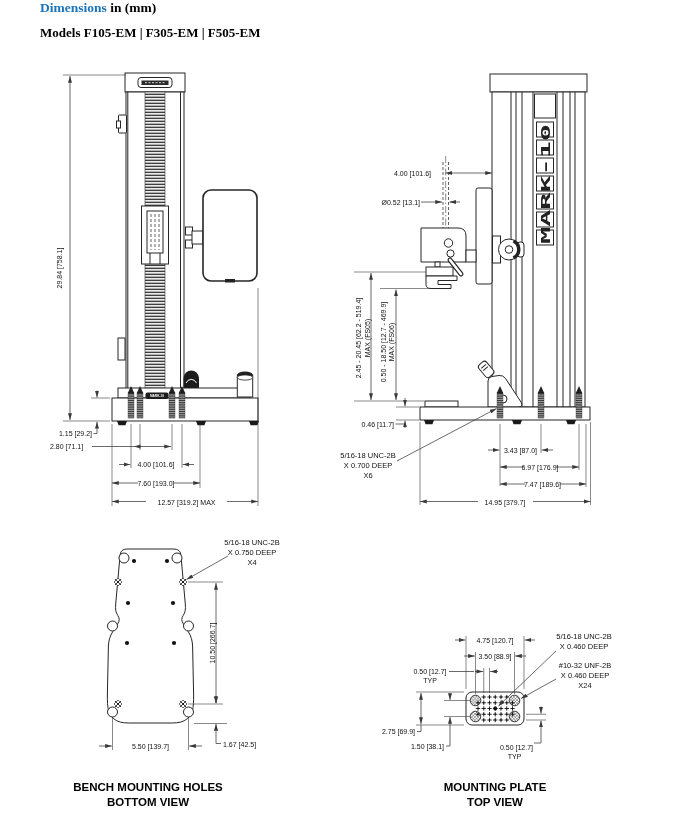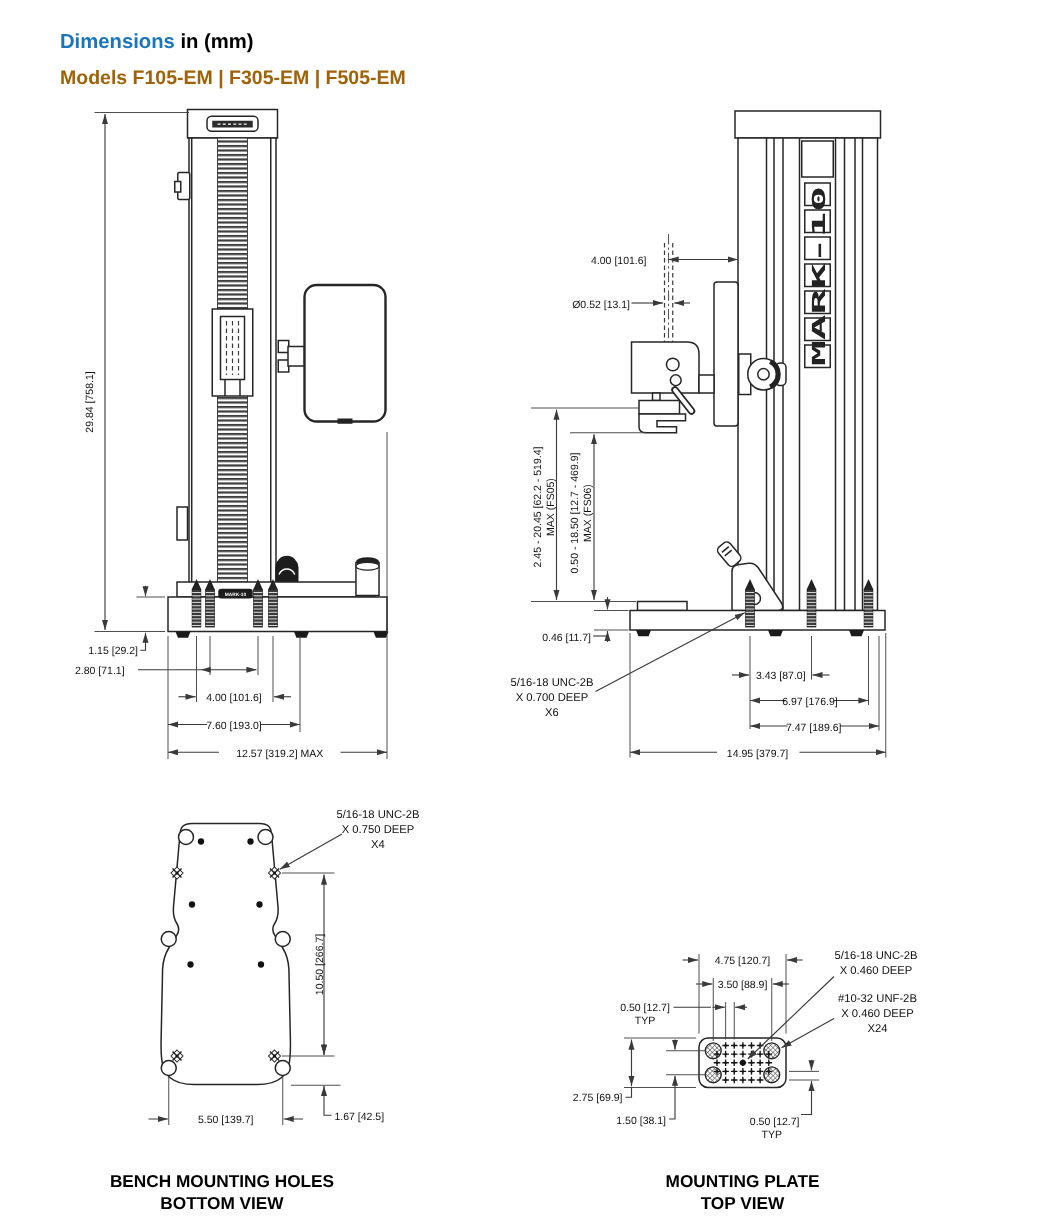--- a/index.html
+++ b/index.html
@@ -1,21 +1,21 @@
 <!DOCTYPE html>
 <html><head>
 <meta charset="utf-8">
 <style>
   html,body { margin:0; padding:0; background:#ffffff; }
   #stage { position:relative; width:700px; height:819px; background:#fff; overflow:hidden;
            font-family:"Liberation Sans", sans-serif; }
-  #hdr { position:absolute; left:40px; top:20px; }
+  #hdr { position:absolute; left:40px; top:0;font-family:Liberation Serif, serif; }
   #hdr .l1 { font-size:13.5px; font-weight:bold; color:#000; margin:0 0 9px 0; }
   #hdr .l1 .blue { color:#1B75BC; }
-  #hdr .l2 { font-size:13px; font-weight:bold; color:#a16207; }
+  #hdr .l2 { font-size:13px; font-weight:bold; color:#000000; }
   svg { position:absolute; left:0; top:0; }
   .draw { stroke:#262626; stroke-width:1; fill:none; }
   .drawf { stroke:#262626; stroke-width:1; fill:#ffffff; }
   .thick { stroke:#262626; stroke-width:1.6; fill:#ffffff; }
   .dk { fill:#1d1d1d; stroke:none; }
   .dim { stroke:#3a3a3a; stroke-width:0.75; fill:none; }
   .wit { stroke:#3a3a3a; stroke-width:0.6; fill:none; }
   .dash { stroke:#3a3a3a; stroke-width:0.8; fill:none; stroke-dasharray:3 2; }
   .cl   { stroke:#3a3a3a; stroke-width:0.6; fill:none; stroke-dasharray:7 2 1.5 2; }
   .t  { font-size:7px; fill:#111; }

